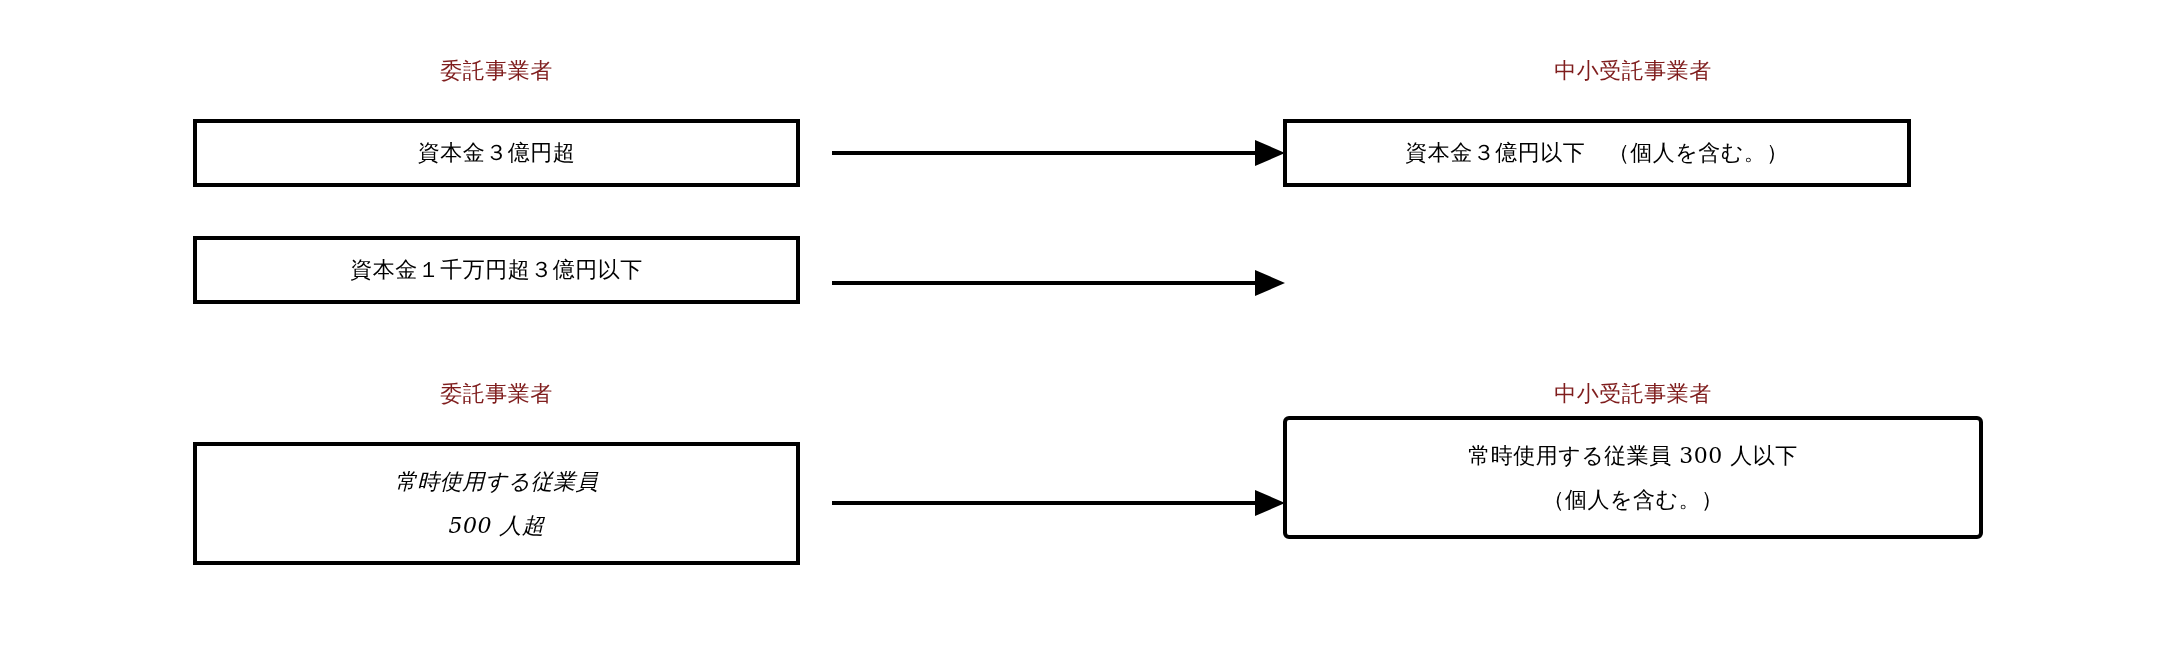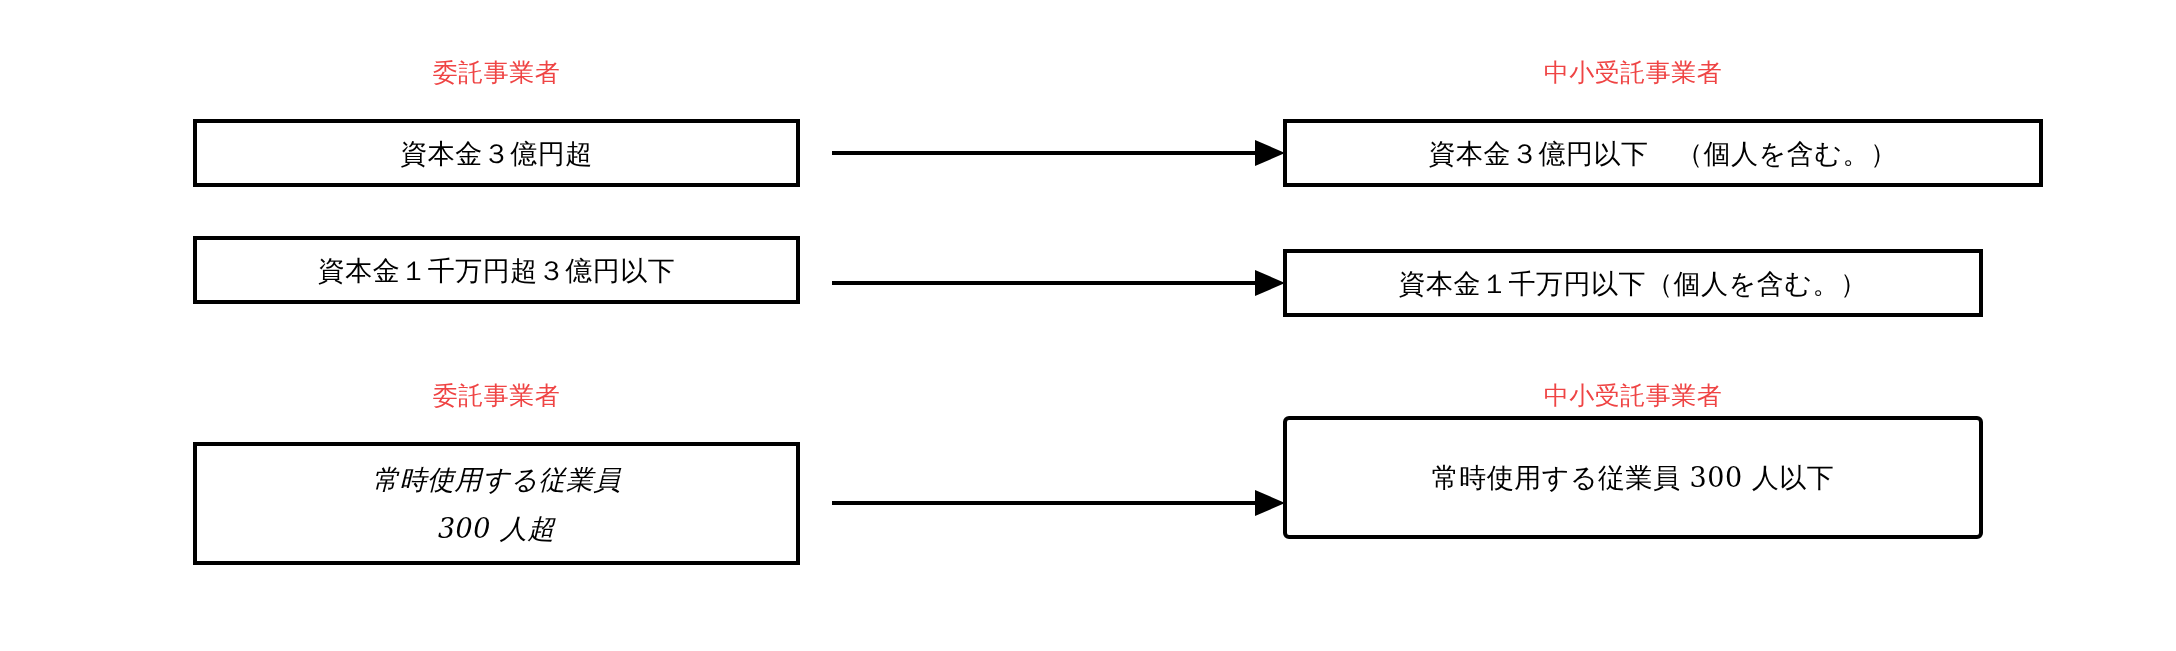--- a/index.html
+++ b/index.html
@@ -17,39 +17,39 @@
     width: 2176px;
     height: 651px;
     background: #ffffff;
     overflow: hidden;
   }
 
   
   .col-label {
     position: absolute;
     text-align: center;
-    font-size: 25px;
+    font-size: 22px;
     line-height: 1;
     letter-spacing: 0.5px;
     white-space: nowrap;
-    color: #ef4444;
+    color: #7f1d1d;
   }
 
   
   .box {
     position: absolute;
     box-sizing: border-box;
     border: 4px solid #000000;
     background: #ffffff;
     display: flex;
     flex-direction: column;
     align-items: center;
     justify-content: center;
     text-align: center;
-    font-size: 27px;
+    font-size: 22px;
     line-height: 1.0;
     color: #000000;
   }
   .box .line {
     white-space: pre;
     letter-spacing: 0.5px;
   }
   .box.two-line .line + .line {
     margin-top: 22px;
   }
@@ -87,48 +87,46 @@
 
   <div class="box" style="left:193px; top:119px; width:607px; height:68px;">
     <span class="line">資本金３億円超</span>
   </div>
 
   <div class="arrow" style="left:832px; top:140px; width:453px;">
     <div class="shaft" style="width:423px;"></div>
     <div class="head" style="left:423px;"></div>
   </div>
 
-  <div class="box" style="left:1283px; top:119px; width:760px; height:68px;">
+  <div class="box" style="left:1283px; top:119px; width:628px; height:68px;">
     <span class="line">資本金３億円以下　（個人を含む。）</span>
   </div>
 
   <div class="box" style="left:193px; top:236px; width:607px; height:68px;">
     <span class="line">資本金１千万円超３億円以下</span>
   </div>
 
   <div class="arrow" style="left:832px; top:270px; width:453px;">
     <div class="shaft" style="width:423px;"></div>
     <div class="head" style="left:423px;"></div>
   </div>
 
-  <div class="box" style="left:1283px; top:249px; width:700px; height:68px;">
-    <span class="line">資本金１千万円以下（個人を含む。）</span>
-  </div>
 
   <div class="col-label" style="left:193px; top:383px; width:607px;">委託事業者</div>
 
   <div class="col-label" style="left:1283px; top:383px; width:700px;">中小受託事業者</div>
 
   <div class="box two-line" style="left:193px; top:442px; width:607px; height:123px;font-style:italic;">
     <span class="line">常時使用する従業員</span>
-    <span class="line">300 人超</span>
+    <span class="line">500 人超</span>
   </div>
 
   <div class="arrow" style="left:832px; top:490px; width:453px;">
     <div class="shaft" style="width:423px;"></div>
     <div class="head" style="left:423px;"></div>
   </div>
 
   <div class="box two-line" style="left:1283px; top:416px; width:700px; height:123px;border-radius:6px;">
     <span class="line">常時使用する従業員 300 人以下</span>
+    <span class="line">（個人を含む。）</span>
   </div>
 
 </div>
 
 </body></html>

